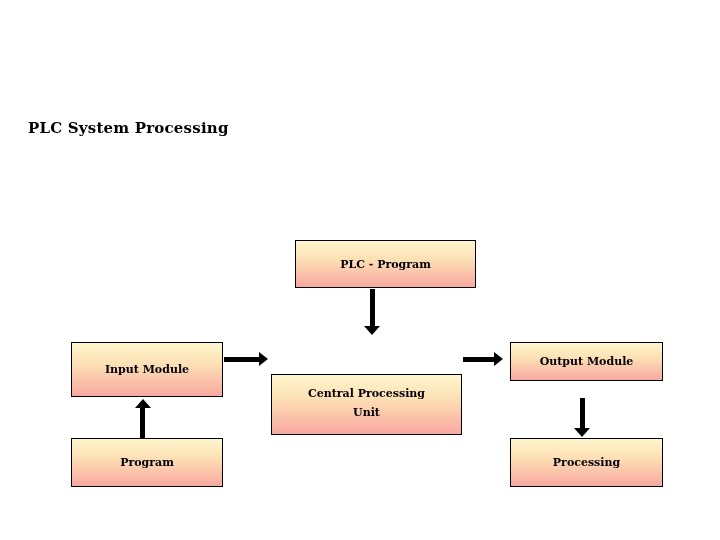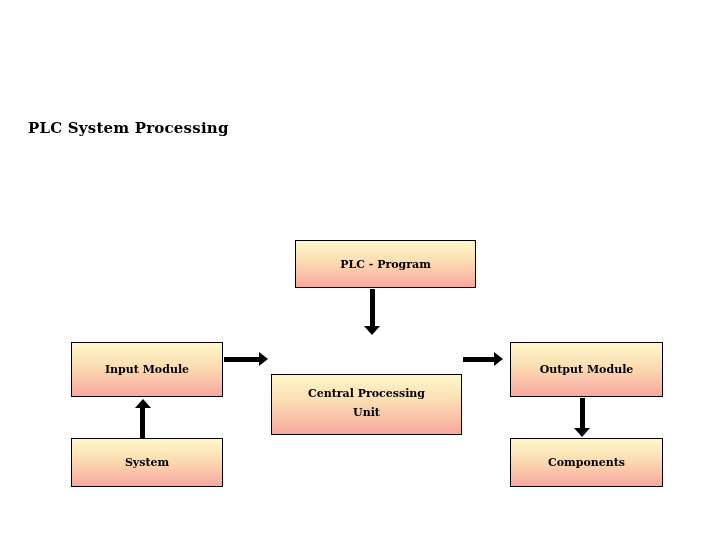--- a/index.html
+++ b/index.html
@@ -36,21 +36,21 @@
     justify-content: center;
     text-align: center;
     font-size: 11px;
     font-weight: bold;
     line-height: 19px;
   }
   .node-plc-program   { left: 295px; top: 240px; width: 181px; height: 48px; }
   .node-input-module  { left:  71px; top: 342px; width: 152px; height: 55px; }
   .node-cpu           { left: 271px; top: 342px; width: 191px; height: 61px;
                         justify-content: flex-start; padding-top: 9px; margin-top: 32px; }
-  .node-output-module { left: 510px; top: 342px; width: 153px; height: 55px; }
+  .node-output-module { left: 510px; top: 342px; width: 153px; height: 39px; }
   .node-sensors       { left:  71px; top: 438px; width: 152px; height: 49px; }
   .node-actuators     { left: 510px; top: 438px; width: 153px; height: 49px; }
 
   .shaft {
     position: absolute;
     background: #000000;
   }
   .head {
     position: absolute;
     width: 0;
@@ -105,25 +105,25 @@
   <div class="node node-cpu">
     <span>Central Processing</span>
     <span>Unit</span>
   </div>
 
   <div class="node node-output-module">
     <span>Output Module</span>
   </div>
 
   <div class="node node-sensors">
-    <span>System</span>
+    <span>Program</span>
   </div>
 
   <div class="node node-actuators">
-    <span>Components</span>
+    <span>Processing</span>
   </div>
 
   <div class="shaft shaft-plc-cpu"></div>
   <div class="head head-plc-cpu"></div>
 
   <div class="shaft shaft-input-cpu"></div>
   <div class="head head-input-cpu"></div>
 
   <div class="shaft shaft-cpu-output"></div>
   <div class="head head-cpu-output"></div>

